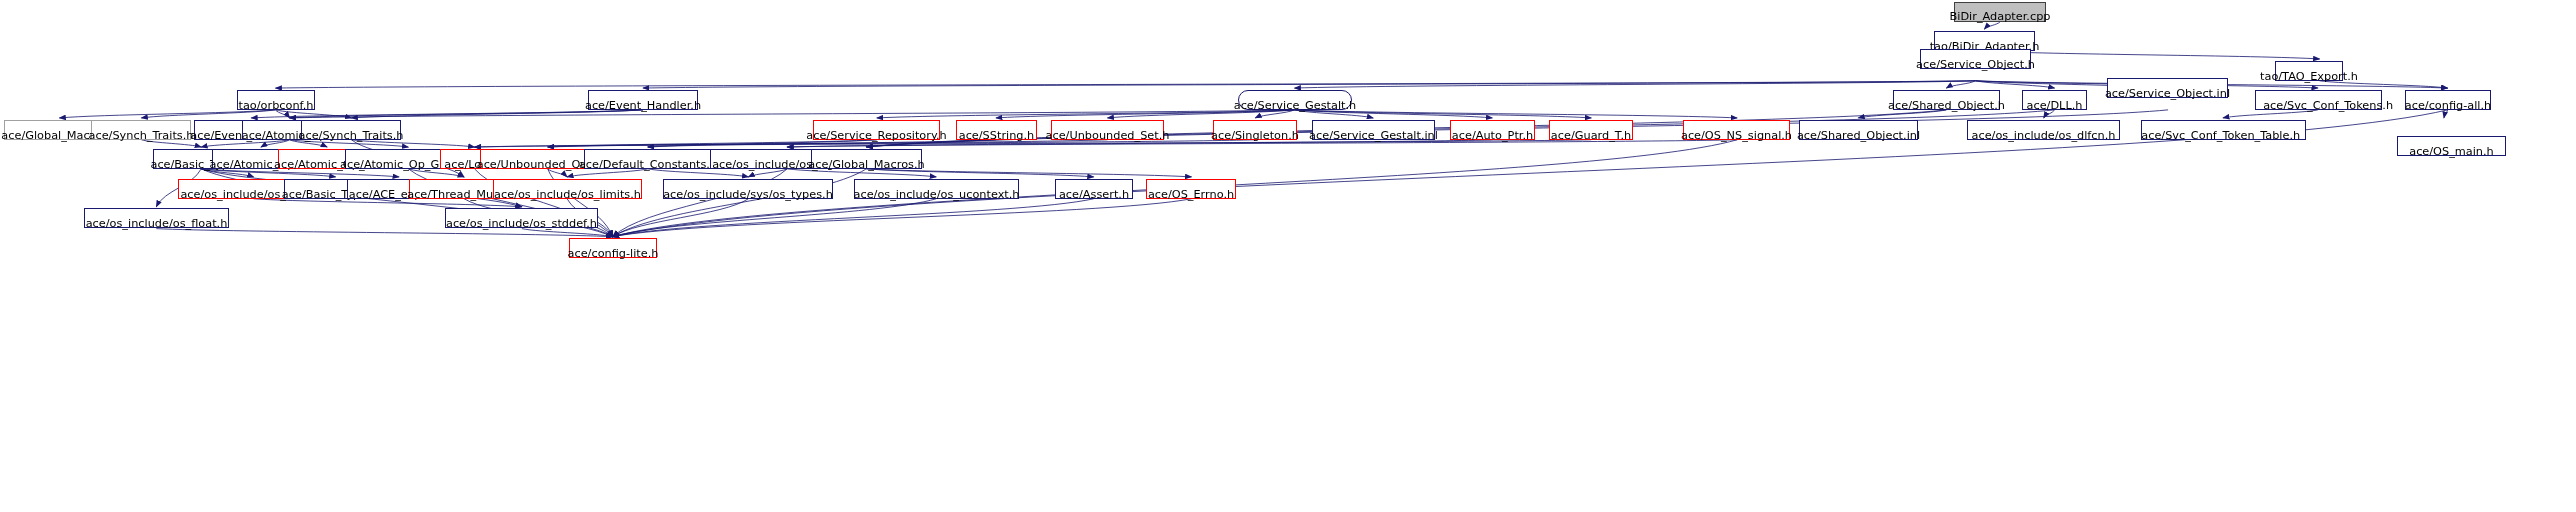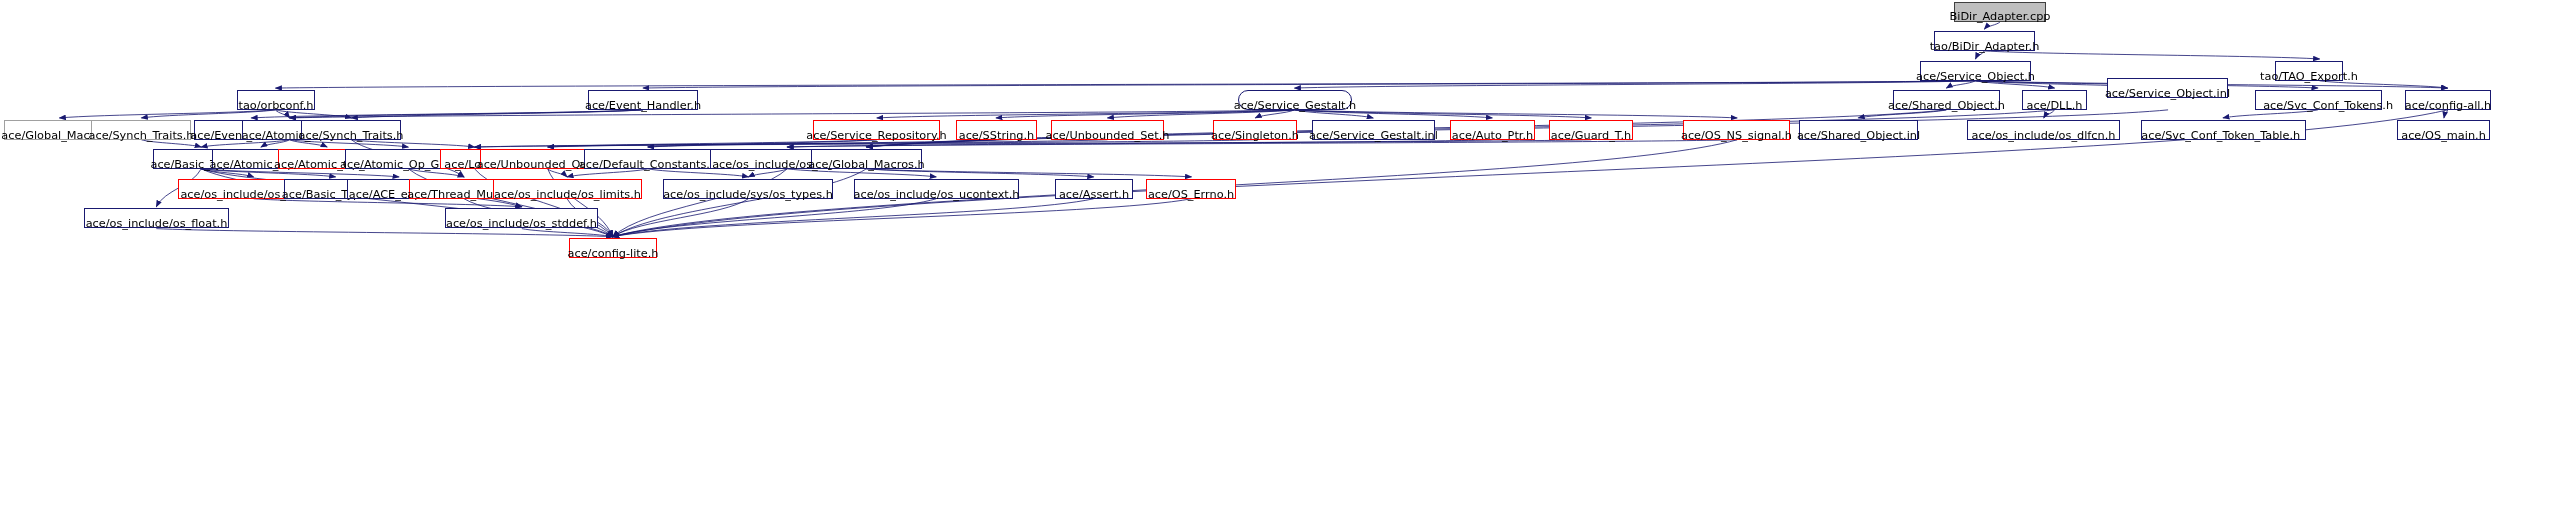--- a/index.html
+++ b/index.html
@@ -149,21 +149,21 @@
         <path d="M 646 283 C 667.375 287.5, 737.125 288.5, 758.5 293" fill="none" stroke="#191970" stroke-width="1" marker-end="url(#arrowhead)"></path>
       </g>
   </svg>
   <div id="node-layer">
       <div class="graph-node root" style="left: 1954px; top: 1.6px; width: 92px;">
         <span class="node-label">BiDir_Adapter.cpp</span>
       </div>
       <div class="graph-node" style="left: 1934px; top: 31px; width: 101px;">
         <span class="node-label">tao/BiDir_Adapter.h</span>
       </div>
-      <div class="graph-node" style="left: 1920px; top: 61px; width: 111px;">
+      <div class="graph-node" style="left: 1920px; top: 49px; width: 111px;">
         <span class="node-label">ace/Service_Object.h</span>
       </div>
       <div class="graph-node" style="left: 2275px; top: 61px; width: 68px;">
         <span class="node-label">tao/TAO_Export.h</span>
       </div>
       <div class="graph-node" style="left: 237px; top: 90px; width: 78px; justify-content: center;">
         <span class="node-label">tao/orbconf.h</span>
       </div>
       <div class="graph-node" style="left: 588px; top: 90px; width: 110px;">
         <span class="node-label">ace/Event_Handler.h</span>
@@ -227,21 +227,21 @@
       </div>
       <div class="graph-node" style="left: 1799px; top: 120px; width: 119px;">
         <span class="node-label">ace/Shared_Object.inl</span>
       </div>
       <div class="graph-node" style="left: 1967px; top: 120px; width: 153px;">
         <span class="node-label">ace/os_include/os_dlfcn.h</span>
       </div>
       <div class="graph-node" style="left: 2141px; top: 120px; width: 165px; justify-content: flex-end;">
         <span class="node-label">ace/Svc_Conf_Token_Table.h</span>
       </div>
-      <div class="graph-node" style="left: 2397px; top: 120px; width: 93px;">
+      <div class="graph-node" style="left: 2397px; top: 136px; width: 109px;">
         <span class="node-label">ace/OS_main.h</span>
       </div>
       <div class="graph-node" style="left: 153px; top: 149px; width: 97px;">
         <span class="node-label">ace/Basic_Types.h</span>
       </div>
       <div class="graph-node" style="left: 212px; top: 149px; width: 97px;">
         <span class="node-label">ace/Atomic_Op.inl</span>
       </div>
       <div class="graph-node hidden-children" style="left: 278px; top: 149px; width: 99px;">
         <span class="node-label">ace/Atomic_Op_T.h</span>

